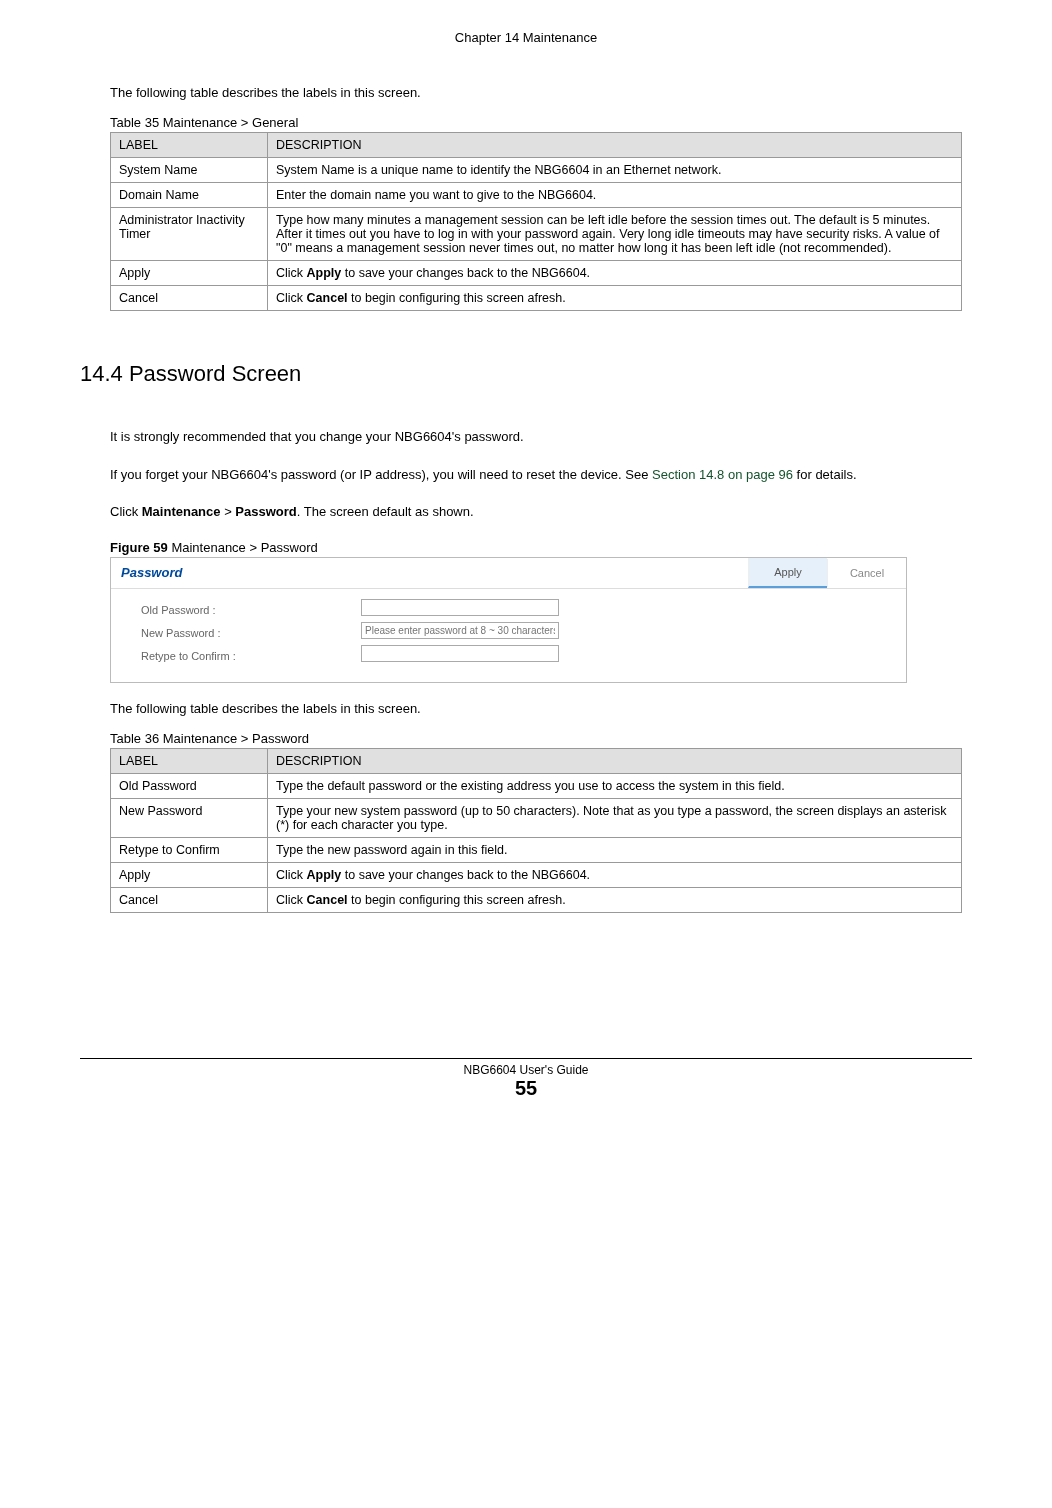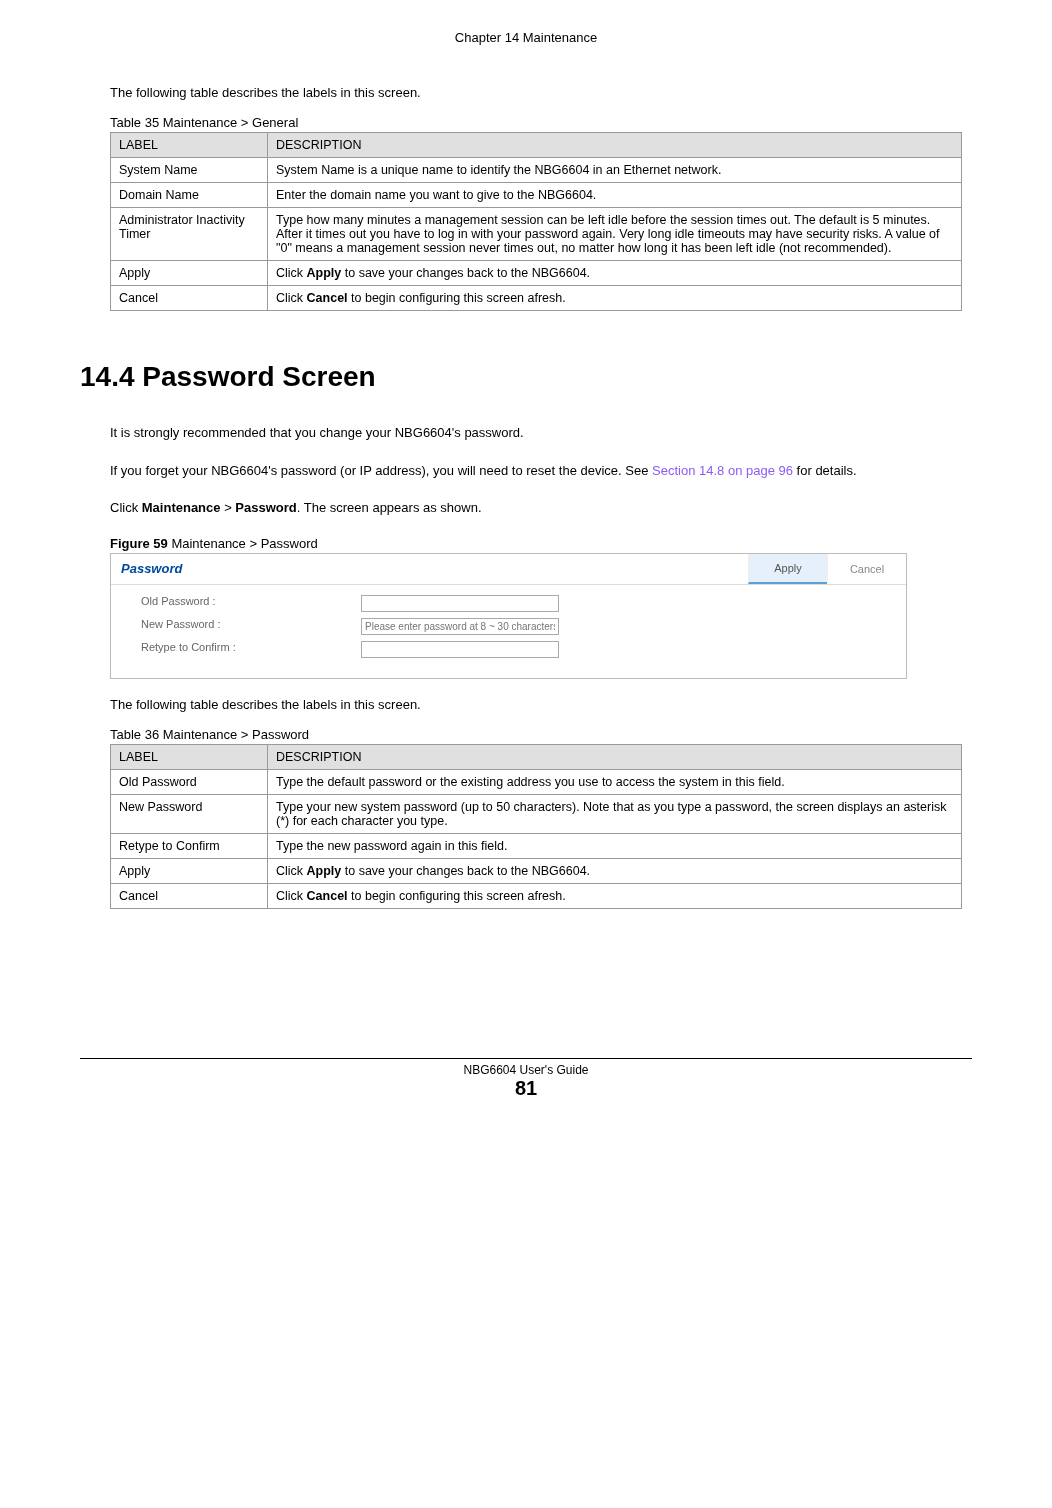--- a/index.html
+++ b/index.html
@@ -45,31 +45,31 @@
     padding: 5px 8px;
     text-align: left;
     vertical-align: top;
   }
   table.desc-table th {
     background: #e0e0e0;
     font-weight: normal;
   }
   table.desc-table .col-label { width: 140px; }
   .section-heading {
-    font-size: 28px;
-    font-weight: bold;
+    font-size: 22px;
+    font-weight: normal;
     margin-left: -30px;
-    margin-bottom: 30px;
+    margin-bottom: 40px;
   }
   .para {
     font-size: 13px;
     margin-bottom: 18px;
     line-height: 1.5;
   }
-  .link { color: #8b5cf6; }
+  .link { color: #14532d; }
   .bold { font-weight: bold; }
   .figure-caption {
     font-size: 13px;
     margin-bottom: 2px;
   }
   .figure-box {
     border: 1px solid #bbb;
     width: 795px;
     padding: 0;
     margin-bottom: 18px;
@@ -101,21 +101,21 @@
   .figure-btn.active {
     background: #e6f0fa;
     border-bottom: 2px solid #5a9edc;
     color: #555;
   }
   .figure-body {
     padding: 10px 30px 14px 30px;
   }
   .figure-row {
     display: flex;
-    align-items: flex-start;
+    align-items: flex-end;
     margin-bottom: 6px;
   }
   .figure-row-label {
     width: 220px;
     color: #666;
   }
   .figure-row input {
     width: 190px;
     font-size: 10px;
     padding: 2px 3px;
@@ -178,21 +178,21 @@
 
     <div class="section-heading">14.4  Password Screen</div>
 
     <div class="para">It is strongly recommended that you change your NBG6604's password.</div>
 
     <div class="para">
       <span>If you forget your NBG6604's password (or IP address), you will need to reset the device. See </span><span class="link">Section 14.8 on page 96</span><span> for details.</span>
     </div>
 
     <div class="para">
-      <span>Click </span><span class="bold">Maintenance</span><span> &gt; </span><span class="bold">Password</span><span>. The screen appears as shown.</span>
+      <span>Click </span><span class="bold">Maintenance</span><span> &gt; </span><span class="bold">Password</span><span>. The screen default as shown.</span>
     </div>
 
     <div class="figure-caption">
       <span class="bold">Figure 59</span><span>   Maintenance &gt; Password</span>
     </div>
 
     <div class="figure-box">
       <div class="figure-header">
         <div class="figure-title">Password</div>
         <div class="figure-btn active">Apply</div>
@@ -242,15 +242,15 @@
       <tr>
         <td>Cancel</td>
         <td><span>Click </span><span class="bold">Cancel</span><span> to begin configuring this screen afresh.</span></td>
       </tr>
     </tbody>
       </table>
   </div>
 
   <div class="footer">
     <div class="footer-title">NBG6604 User's Guide</div>
-    <div class="footer-page">81</div>
+    <div class="footer-page">55</div>
   </div>
 </div>
 
 </body></html>

